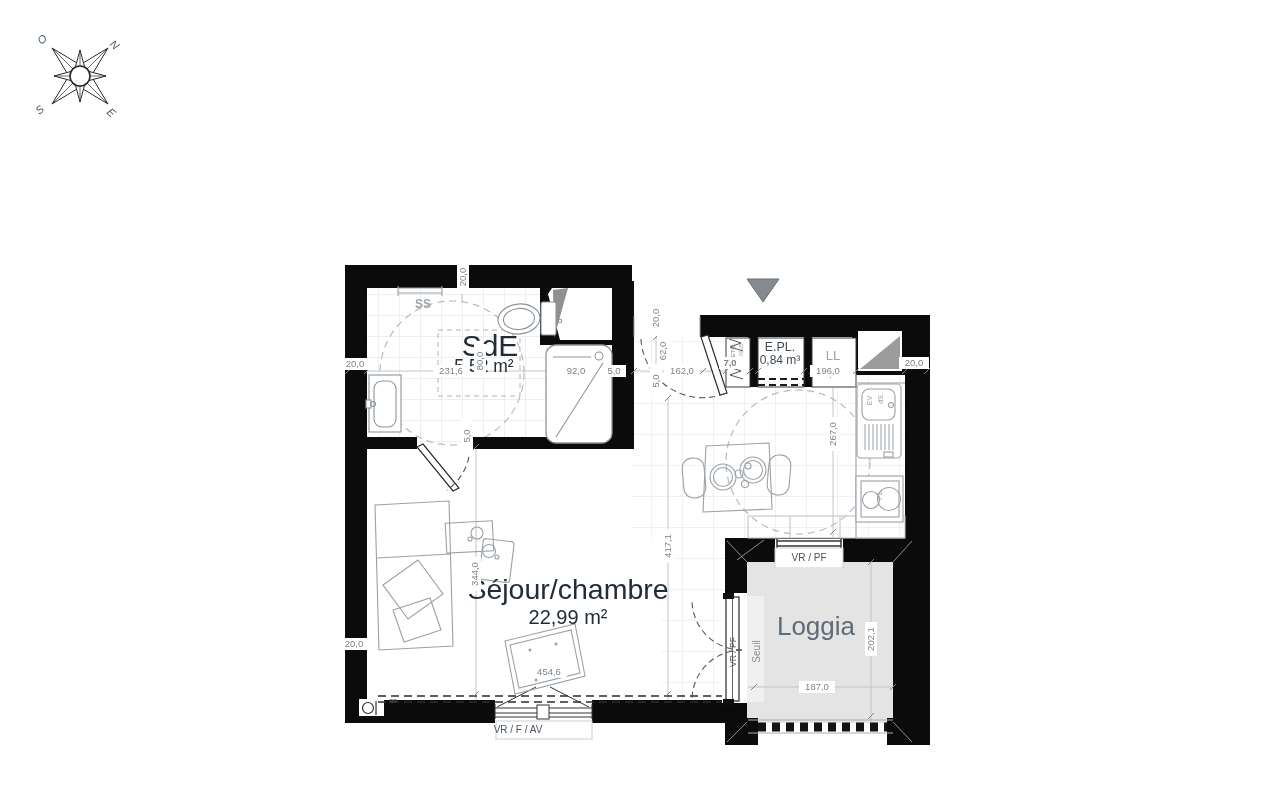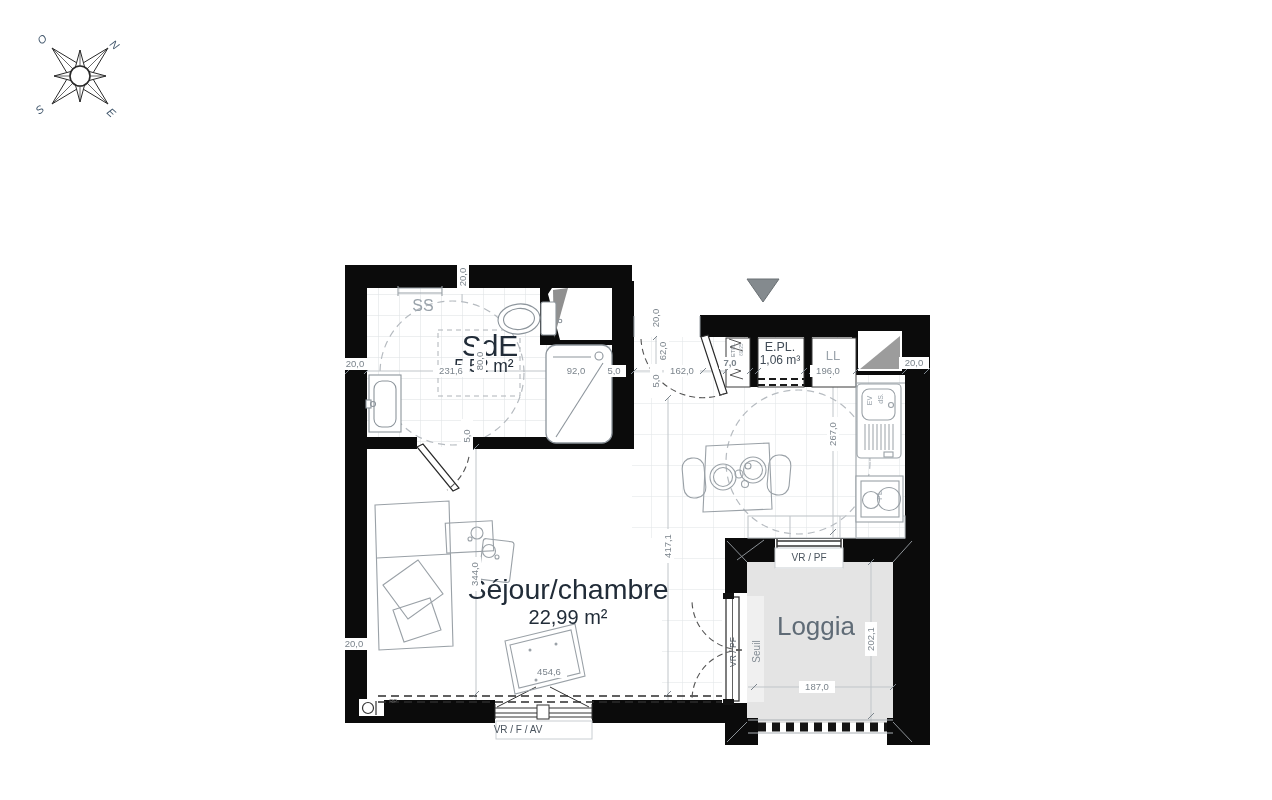--- a/index.html
+++ b/index.html
@@ -319,24 +319,24 @@
 
     <polygon points="747,279 779,279 763,302" fill="#848a8e" stroke="#6a7074" stroke-width="1"></polygon>
   </svg>
 
   <div class="room" style="left:440px;top:330px;width:100px;font-size:30px;">SdE</div>
   <div class="room" style="left:434px;top:357px;width:100px;font-size:17.5px;font-weight:400;">5,52 m²</div>
   <div class="room" style="left:438px;top:575px;width:260px;font-size:28.5px;">Séjour/chambre</div>
   <div class="room" style="left:498px;top:607px;width:140px;font-size:20px;font-weight:400;">22,99 m²</div>
   <div class="room" style="left:766px;top:613px;width:100px;font-size:26px;color:#5f6b76;">Loggia</div>
   <div class="room" style="left:750px;top:341px;width:60px;font-size:12.5px;color:#404b56;font-weight:400;">E.PL.</div>
-  <div class="room" style="left:748px;top:354px;width:64px;font-size:12px;color:#404b56;font-weight:400;">1,06 m³</div>
+  <div class="room" style="left:748px;top:354px;width:64px;font-size:12px;color:#404b56;font-weight:400;">0,84 m³</div>
 
   <div class="fix" style="left:818px;top:348px;width:30px;font-size:13px;">LL</div>
-  <div class="fix" style="left:408px;top:297px;width:30px;font-size:16px;">SS</div>
+  <div class="fix" style="left:408px;top:297px;width:30px;font-size:12px;font-weight:bold;">SS</div>
   <div class="fix rot" style="left:852px;top:397px;width:34px;font-size:7px;">EV</div>
   <div class="fix rot" style="left:863px;top:395px;width:34px;font-size:7px;">dS.</div>
   <div class="fix rot" style="left:862px;top:491px;width:34px;font-size:7px;">PL.</div>
   <div class="fix rot" style="left:716px;top:347px;width:34px;font-size:5.5px;color:#777f87;">ETEL</div>
   <div class="fix rot" style="left:724px;top:347px;width:34px;font-size:4.5px;color:#9aa3ab;">60x25</div>
   <div class="fix" style="left:385px;top:698px;width:16px;font-size:5.5px;color:#666;">RP</div>
   <div class="fix rot" style="left:736px;top:646px;width:40px;font-size:10px;color:#828b93;">Seuil</div>
 
   <div class="opn" style="left:473px;top:724px;width:90px;">VR / F / AV</div>
   <div class="opn" style="left:777px;top:552px;width:64px;">VR / PF</div>

